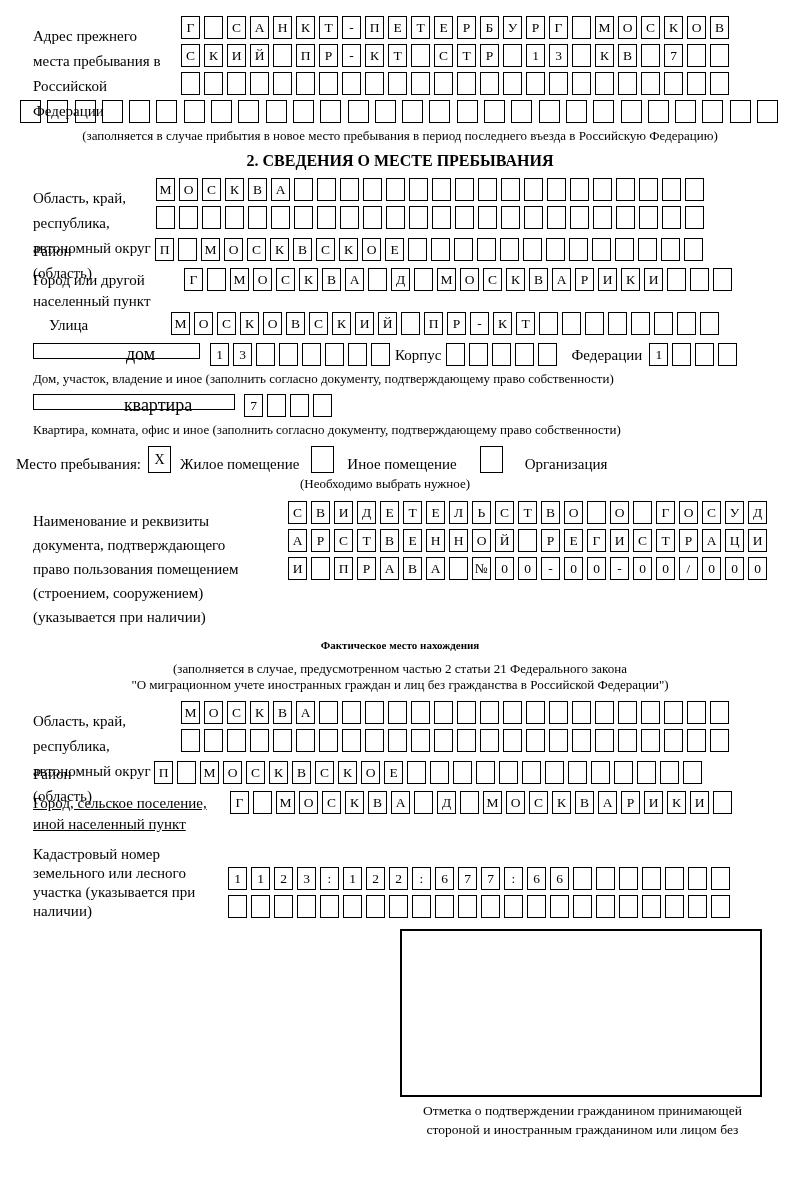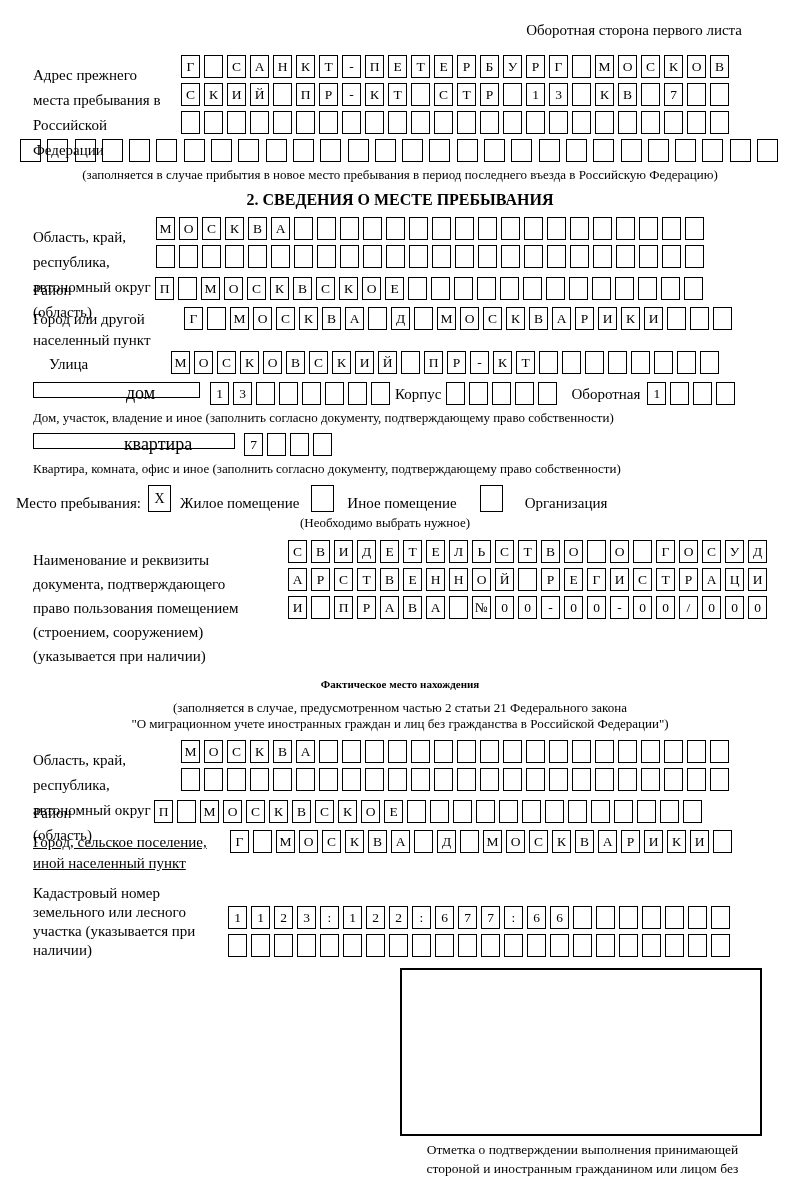--- a/index.html
+++ b/index.html
@@ -45,21 +45,20 @@
        justify-content:center;font-size:14px;flex:0 0 auto;}
 
   .stamp-box{margin-left:400px;width:362px;height:168px;border:2px solid #000;box-sizing:border-box;}
   .stamp-caption{margin-left:395px;width:375px;text-align:center;font-size:13.5px;line-height:18.5px;margin-top:5px;}
 </style>
 </head>
 <body>
 
 <div class="page">
 
-  <div class="top-note">Оборотная сторона первого листа</div>
 
   <div class="group" style="margin-top:16px;">
     <div class="glabel" style="width:142px;">Адрес прежнего места пребывания в Российской Федерации</div>
     <div class="cellrow ml181">
         <span class="cell">Г</span>
         <span class="cell"></span>
         <span class="cell">С</span>
         <span class="cell">А</span>
         <span class="cell">Н</span>
         <span class="cell">К</span>
@@ -328,21 +327,21 @@
         <span class="cell"></span>
       </div>
     <div class="inline-word" style="margin:0 5px 0 1px;">Корпус</div>
     <div class="cellrow">
         <span class="cell"></span>
         <span class="cell"></span>
         <span class="cell"></span>
         <span class="cell"></span>
         <span class="cell"></span>
       </div>
-    <div class="inline-word" style="margin:0 7px 0 10px;">Оборотная</div>
+    <div class="inline-word" style="margin:0 7px 0 10px;">Федерации</div>
     <div class="cellrow">
         <span class="cell">1</span>
         <span class="cell"></span>
         <span class="cell"></span>
         <span class="cell"></span>
       </div>
   </div>
   <div class="caption left">Дом, участок, владение и иное (заполнить согласно документу, подтверждающему право собственности)</div>
 
   <div class="apt-row" style="margin-top:7px;">
@@ -605,18 +604,18 @@
         <span class="cell"></span>
         <span class="cell"></span>
         <span class="cell"></span>
         <span class="cell"></span>
         <span class="cell"></span>
       </div>
   </div>
 
   <div class="stamp-box" style="margin-top:4px;"></div>
   <div class="stamp-caption">
-    <div>Отметка о подтверждении выполнения принимающей</div>
+    <div>Отметка о подтверждении гражданином принимающей</div>
     <div>стороной и иностранным гражданином или лицом без</div>
 
   </div>
 
 </div>
 
 </body></html>

